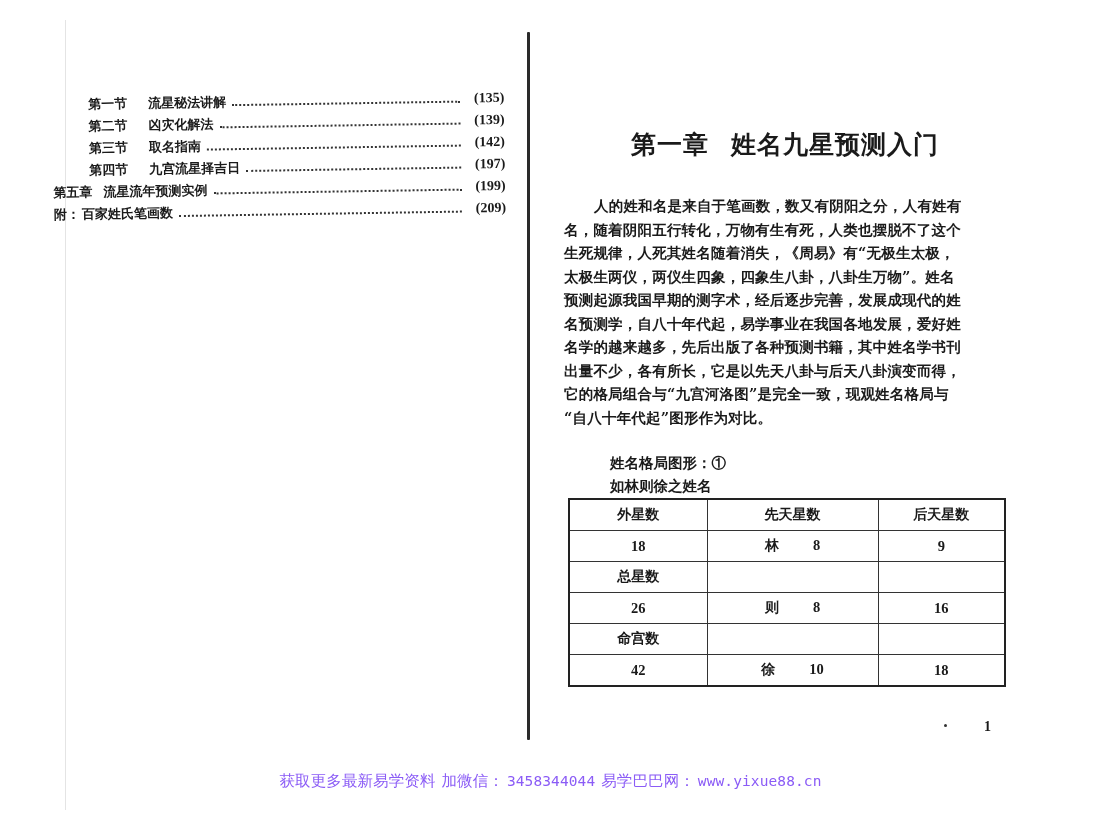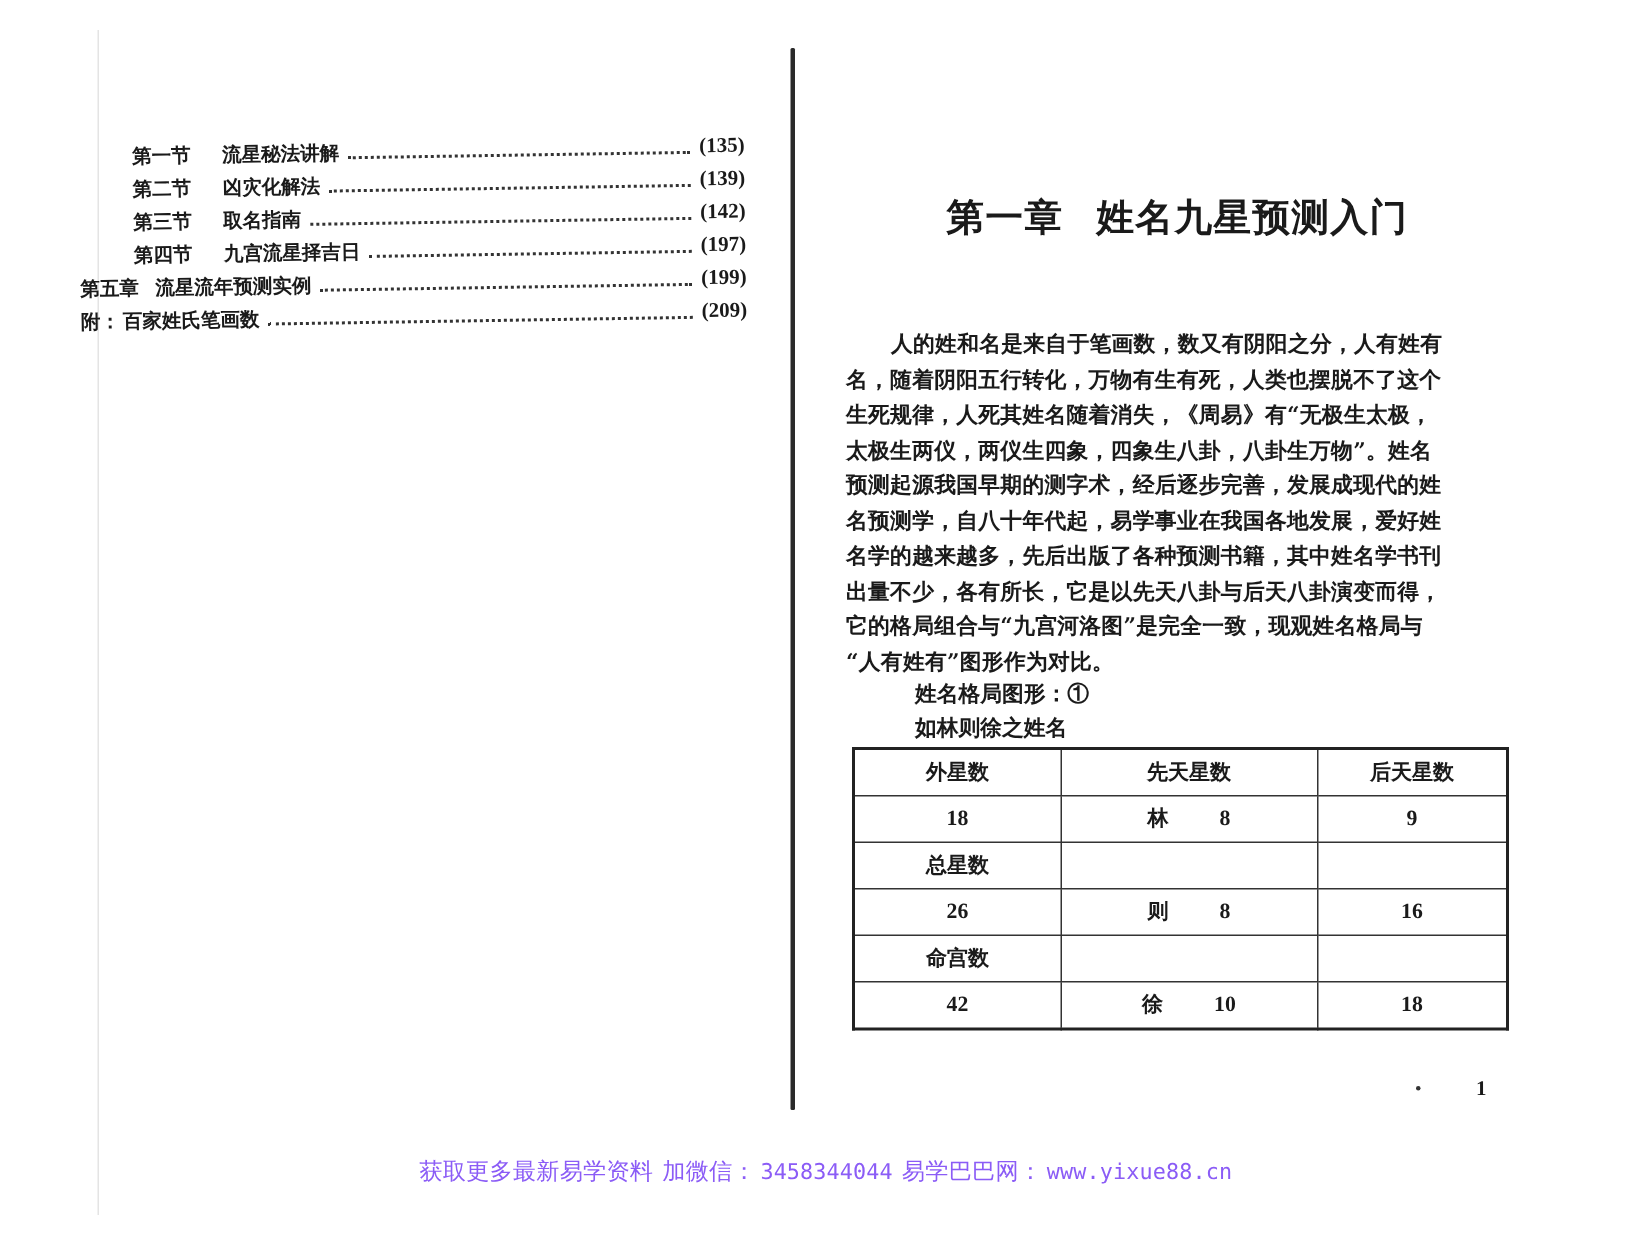--- a/index.html
+++ b/index.html
@@ -67,41 +67,41 @@
       height: 0;
       margin: 0 6px;
       position: relative;
       top: 3px;
     }
     .toc-row .toc-page {
       font-family: "Liberation Serif", "DejaVu Serif", serif;
       font-size: 14px;
       font-weight: bold;
       width: 46px;
-      text-align: left;
+      text-align: center;
     }
     .toc-row.section { padding-left: 36px; }
     .toc-row.chapter { padding-left: 0; }
 
     
     .chapter-heading {
       position: absolute;
       left: 631px;
       top: 128px;
       font-size: 25px;
       font-weight: bold;
       letter-spacing: 1px;
       white-space: nowrap;
     }
     .chapter-heading .chap-num { margin-right: 22px; }
 
     .body-text {
       position: absolute;
       left: 564px;
-      top: 218px;
+      top: 194px;
       width: 462px;
       font-size: 14.5px;
       font-weight: bold;
       line-height: 23.5px;
       text-align: justify;
       text-justify: inter-character;
       letter-spacing: 0.2px;
     }
     .body-text .para-line {
       display: block;
@@ -240,21 +240,21 @@
 <div class="body-text">
   <span class="para-line indent">人的姓和名是来自于笔画数，数又有阴阳之分，人有姓有</span>
   <span class="para-line">名，随着阴阳五行转化，万物有生有死，人类也摆脱不了这个</span>
   <span class="para-line">生死规律，人死其姓名随着消失，《周易》有“无极生太极，</span>
   <span class="para-line">太极生两仪，两仪生四象，四象生八卦，八卦生万物”。姓名</span>
   <span class="para-line">预测起源我国早期的测字术，经后逐步完善，发展成现代的姓</span>
   <span class="para-line">名预测学，自八十年代起，易学事业在我国各地发展，爱好姓</span>
   <span class="para-line">名学的越来越多，先后出版了各种预测书籍，其中姓名学书刊</span>
   <span class="para-line">出量不少，各有所长，它是以先天八卦与后天八卦演变而得，</span>
   <span class="para-line">它的格局组合与“九宫河洛图”是完全一致，现观姓名格局与</span>
-  <span class="para-line">“人有姓有”图形作为对比。</span>
+  <span class="para-line">“自八十年代起”图形作为对比。</span>
 </div>
 
 <div class="figure-label">
   <div>姓名格局图形：①</div>
   <div>如林则徐之姓名</div>
 </div>
 
 <table class="name-table">
   <tbody>
       <tr>

